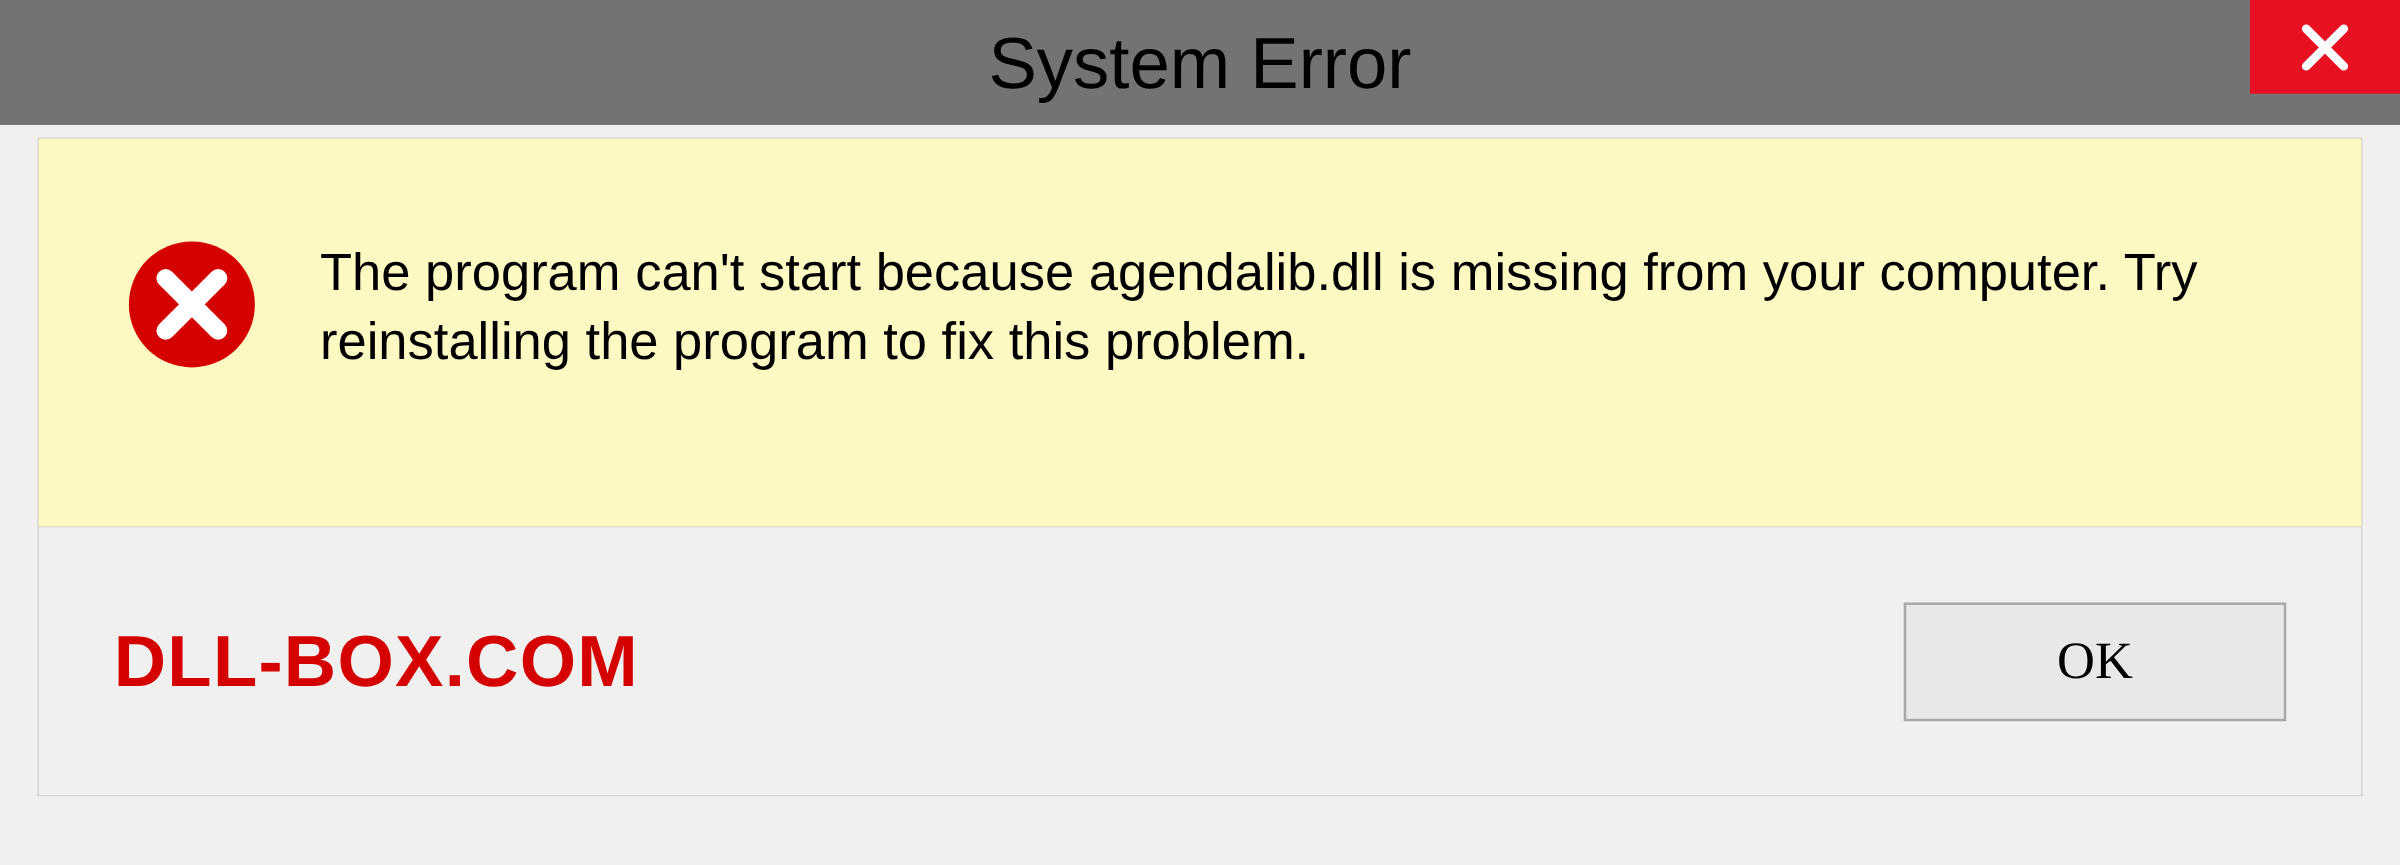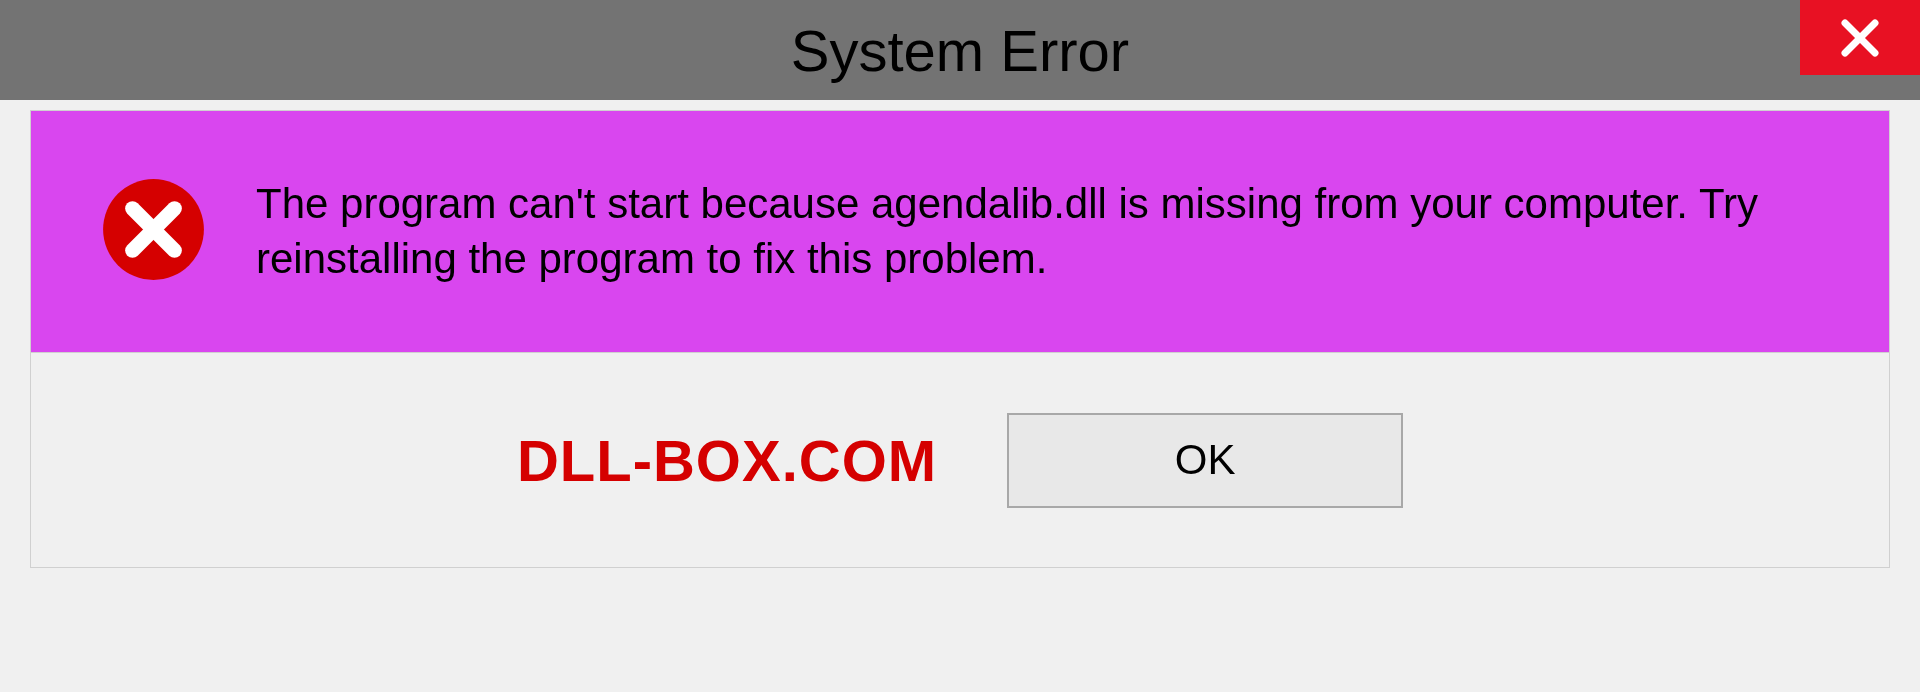--- a/index.html
+++ b/index.html
@@ -45,26 +45,25 @@
       cursor: pointer;
     }
     
     .close-btn svg {
       width: 40px;
       height: 40px;
     }
     
     .content-panel {
       margin: 10px 30px 0 30px;
-      background: #d946ef;
+      background: #fef9c3;
       border: 1px solid #d0d0d0;
-      height: 243px;
+      height: 312px;
       padding: 80px 70px;
       display: flex;
-      align-items: center;
       gap: 50px;
     }
     
     .error-icon-wrapper {
       flex-shrink: 0;
     }
     
     .error-icon {
       width: 105px;
       height: 105px;
@@ -79,42 +78,42 @@
     
     .footer {
       margin: 0 30px;
       border-left: 1px solid #d0d0d0;
       border-right: 1px solid #d0d0d0;
       border-bottom: 1px solid #d0d0d0;
       background: #f0f0f0;
       height: 215px;
       display: flex;
       align-items: center;
-      justify-content: center;
+      justify-content: space-between;
       padding: 0 60px;
       gap: 70px;
     }
     
     .watermark {
       font-size: 58px;
       font-weight: 900;
       color: #d50000;
       letter-spacing: 1px;
       font-family: Arial, sans-serif;
     }
     
     .ok-button {
-      width: 396px;
+      width: 306px;
       height: 95px;
       background: #e8e8e8;
       border: 2px solid #a8a8a8;
       font-size: 42px;
       color: #000;
       cursor: pointer;
-      font-family: Liberation Sans, sans-serif;
+      font-family: Liberation Serif, serif;
     }
   </style>
 </head>
 <body>
 
 <div class="titlebar">
   <div class="title">System Error</div>
   <div class="close-btn">
     <svg viewBox="0 0 40 40">
       <line x1="5" y1="5" x2="35" y2="35" stroke="#ffffff" stroke-width="7" stroke-linecap="round"></line>

